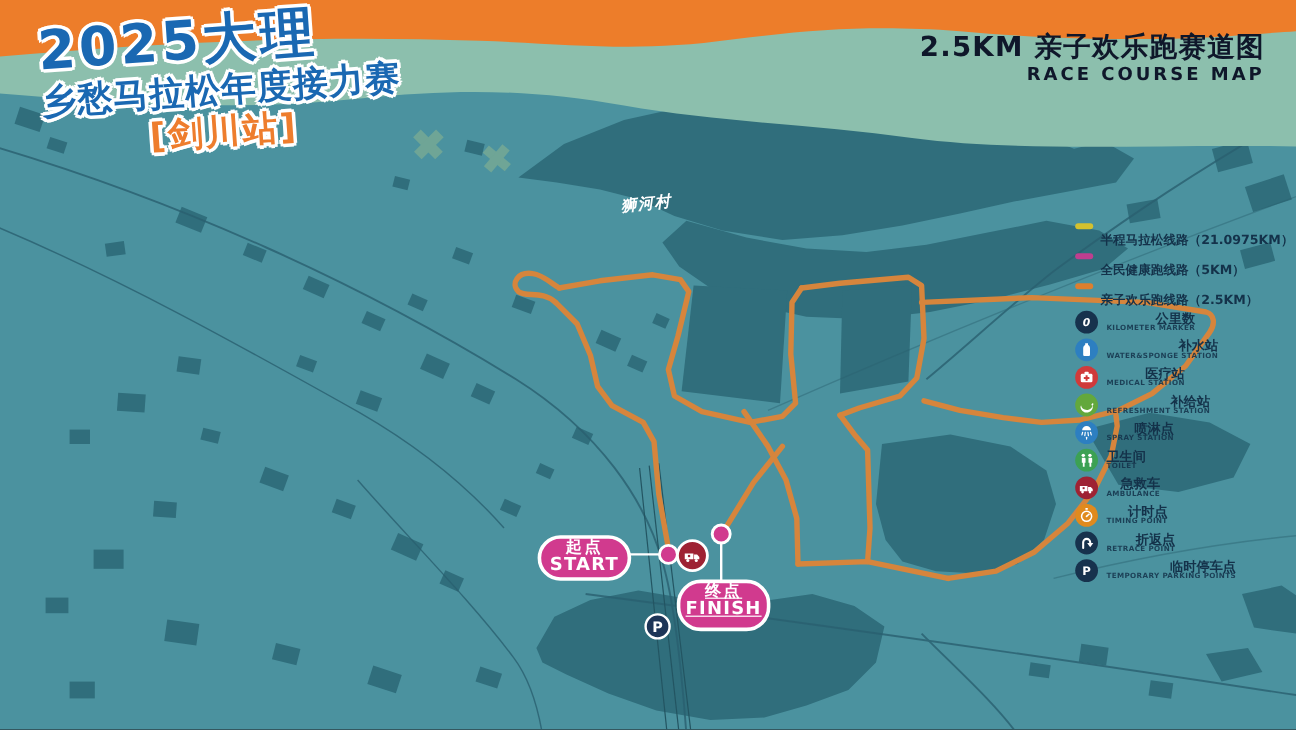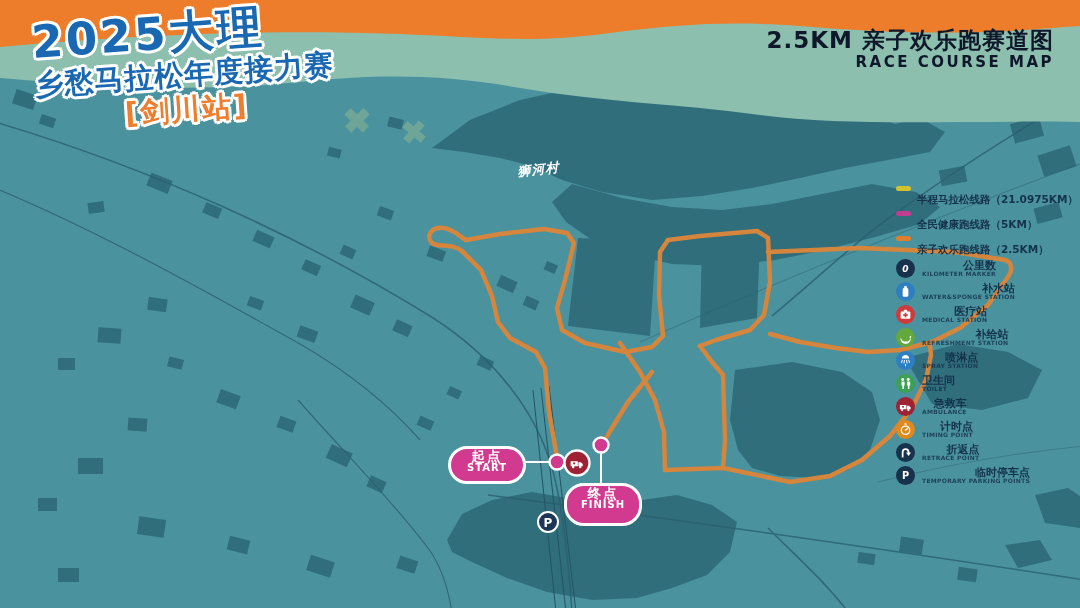--- a/index.html
+++ b/index.html
@@ -31,23 +31,23 @@
   .licon svg{width:15px;height:15px;}
   .icon-labels{line-height:1.05;}
   .icon-cn{font-size:11px;font-weight:bold;white-space:nowrap;text-align:right;}
   .icon-en{font-size:6px;font-weight:bold;letter-spacing:.3px;white-space:nowrap;opacity:.85;}
 
   
   .pill{background:#d13a8e;border:3px solid #fff;border-radius:20px;color:#fff;
         display:flex;flex-direction:column;align-items:center;
         line-height:1.05;z-index:5;}
   .pill-cn{font-size:13.5px;font-weight:bold;letter-spacing:2px;}
-  .pill-en{font-size:10px;font-weight:bold;letter-spacing:1px;}
+  .pill-en{font-size:15px;font-weight:bold;letter-spacing:1px;}
   .start-pill{left:448px;top:446px;width:72px;height:32px;}
-  .finish-pill{left:564px;top:483px;width:72px;height:37px;}
+  .finish-pill{left:564px;top:483px;width:72px;height:37px;text-decoration:underline;}
 </style>
 </head>
 <body>
 
 <div class="stage">
 
   <svg class="abs" width="1080" height="608" viewBox="0 0 1080 608" style="left:0;top:0;">
     <rect x="0" y="0" width="1080" height="608" fill="#4b929f"></rect>
 
     <g fill="#306e7c">

